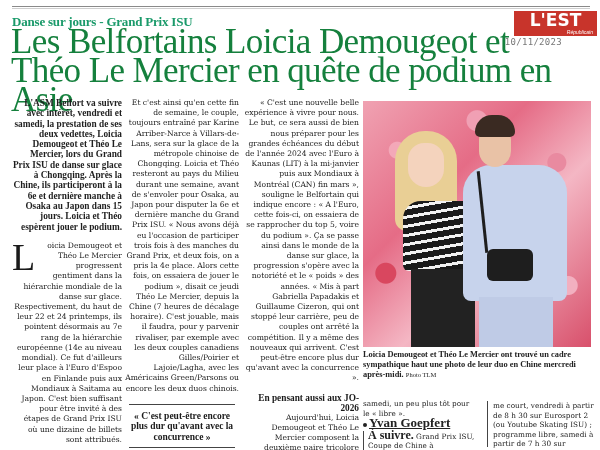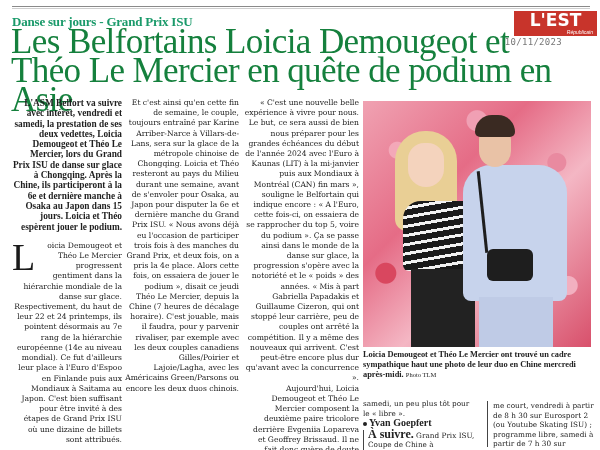--- a/index.html
+++ b/index.html
@@ -110,21 +110,21 @@
   }
   .caption .credit { font-weight: normal; font-size: 6.5px; }
 
   .bcol {
     position: absolute; top: 399px;
     font-family: "DejaVu Serif", serif; font-size: 7.3px; line-height: 9.6px; color: #222;
   }
   .b1 { left: 363px; width: 112px; }
   .b2 { left: 487px; width: 108px; border-left: 1.5px solid #444; padding-left: 5px; height: 46px; top: 401px; }
   .b1 p, .b2 p { margin: 0; }
-  .author { font-family: "Liberation Serif", serif; font-weight: bold; font-size: 10px; }
+  .author { font-family: "Liberation Serif", serif; font-weight: bold; font-size: 13px; text-decoration: underline; }
   .bullet { display: inline-block; width: 4px; height: 4px; border-radius: 2px; background: #222; margin-right: 2px; vertical-align: middle; }
   .asuivre { border-left: 1.5px solid #444; padding-left: 4px; margin-top: 1px !important; }
   .asuivre b { font-family: "Liberation Serif", serif; font-size: 12px; }
 </style>
 </head>
 <body>
 
 <div class="topline"></div>
 <div class="kicker">Danse sur jours - Grand Prix ISU</div>
 <h1 class="headline">Les Belfortains Loicia Demougeot et Théo Le Mercier en quête de podium en Asie</h1>
@@ -136,25 +136,27 @@
 <div class="date">10/11/2023</div>
 
 <div class="col c1" style="height: 352px; overflow: hidden;">
   <p class="chapo">L'ASM Belfort va suivre avec intérêt, vendredi et samedi, la prestation de ses deux vedettes, Loicia Demougeot et Théo Le Mercier, lors du Grand Prix ISU de danse sur glace à Chongqing. Après la Chine, ils participeront à la 6e et dernière manche à Osaka au Japon dans 15 jours. Loicia et Théo espèrent jouer le podium.</p>
   <p class="dropcap-p"><span class="dropcap">L</span><span>oicia Demougeot et Théo Le Mercier progressent gentiment dans la hiérarchie mondiale de la danse sur glace. Respectivement, du haut de leur 22 et 24 printemps, ils pointent désormais au 7e rang de la hiérarchie européenne (14e au niveau mondial). Ce fut d'ailleurs leur place à l'Euro d'Espoo en Finlande puis aux Mondiaux à Saitama au Japon. C'est bien suffisant pour être invité à des étapes de Grand Prix ISU où une dizaine de billets sont attribués.</span></p>
   <p class="body-p" style="overflow: visible;"></p>
 </div>
 
 <div class="col c2" style="top:98px;height:352px;overflow:hidden">
     <p>Et c'est ainsi qu'en cette fin de semaine, le couple, toujours entraîné par Karine Arriber-Narce à Villars-de-Lans, sera sur la glace de la métropole chinoise de Chongqing. Loicia et Théo resteront au pays du Milieu durant une semaine, avant de s'envoler pour Osaka, au Japon pour disputer la 6e et dernière manche du Grand Prix ISU. « Nous avons déjà eu l'occasion de participer trois fois à des manches du Grand Prix, et deux fois, on a pris la 4e place. Alors cette fois, on essaiera de jouer le podium », disait ce jeudi Théo Le Mercier, depuis la Chine (7 heures de décalage horaire). C'est jouable, mais il faudra, pour y parvenir rivaliser, par exemple avec les deux couples canadiens Gilles/Poirier et Lajoie/Lagha, avec les Américains Green/Parsons ou encore les deux duos chinois.</p>
+    <div class="quote-box">« C'est peut-être encore plus dur qu'avant avec la concurrence »<div class="quote-rule"></div></div>
     <p class="body-p"></p>
   </div>
 
 <div class="col c3" style="height: 352px; overflow: hidden;">
     <p>« C'est une nouvelle belle expérience à vivre pour nous. Le but, ce sera aussi de bien nous préparer pour les grandes échéances du début de l'année 2024 avec l'Euro à Kaunas (LIT) à la mi-janvier puis aux Mondiaux à Montréal (CAN) fin mars », souligne le Belfortain qui indique encore : « A l'Euro, cette fois-ci, on essaiera de se rapprocher du top 5, voire du podium ». Ça se passe ainsi dans le monde de la danse sur glace, la progression s'opère avec la notoriété et le « poids » des années. « Mis à part Gabriella Papadakis et Guillaume Cizeron, qui ont stoppé leur carrière, peu de couples ont arrêté la compétition. Il y a même des nouveaux qui arrivent. C'est peut-être encore plus dur qu'avant avec la concurrence ».</p>
+    <p class="subhead">En pensant aussi aux JO-2026</p>
     <p class="body-p">Aujourd'hui, Loicia Demougeot et Théo Le Mercier composent la deuxième paire tricolore derrière Evgeniia Lopareva et Geoffrey Brissaud. Il ne fait donc guère de doute qu'ils auront leur billet pour les futures grandes échéances qui devraient les emmener jusqu'au JO-2026. En gagnant par exemple deux rangs par année, ils auront alors 25 et 27 ans, ils pourront rêver de rivaliser avec les très grands de la discipline, abstraction faite de la présence ou non, à l'avenir, des redoutables Russes. Mais dans l'immédiat, il y a le besoin de conquérir les juges qui seront au bord de la glace à Chongqing, aussi bien dans la technique que dans la chorégraphie. Le premier passage, celui du programme court, c'est pour 16 h 10 (9 h 10 à Belfort) et</p>
   </div>
 
 <div class="photo" title="Loicia Demougeot et Théo Le Mercier devant un mur de fleurs roses">
   <div class="fig girl-hair"></div>
   <div class="fig girl-face"></div>
   <div class="fig girl-sweater"></div>
   <div class="fig girl-pants"></div>
   <div class="fig boy-hoodie"></div>
   <div class="fig boy-pants"></div>

